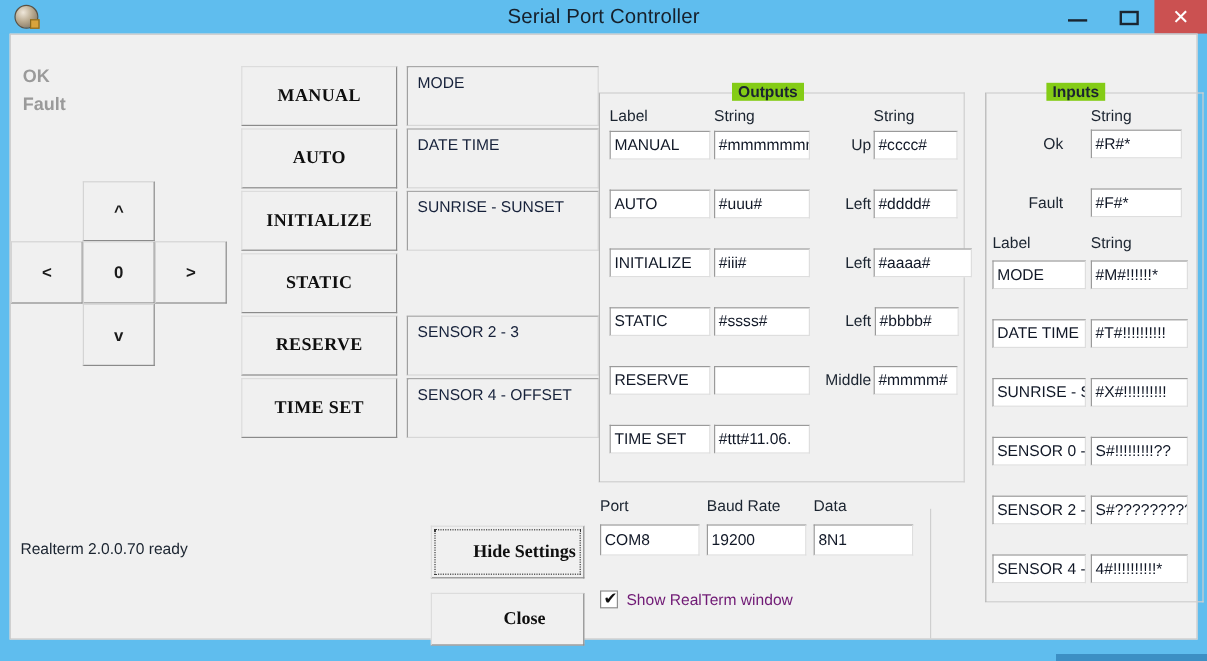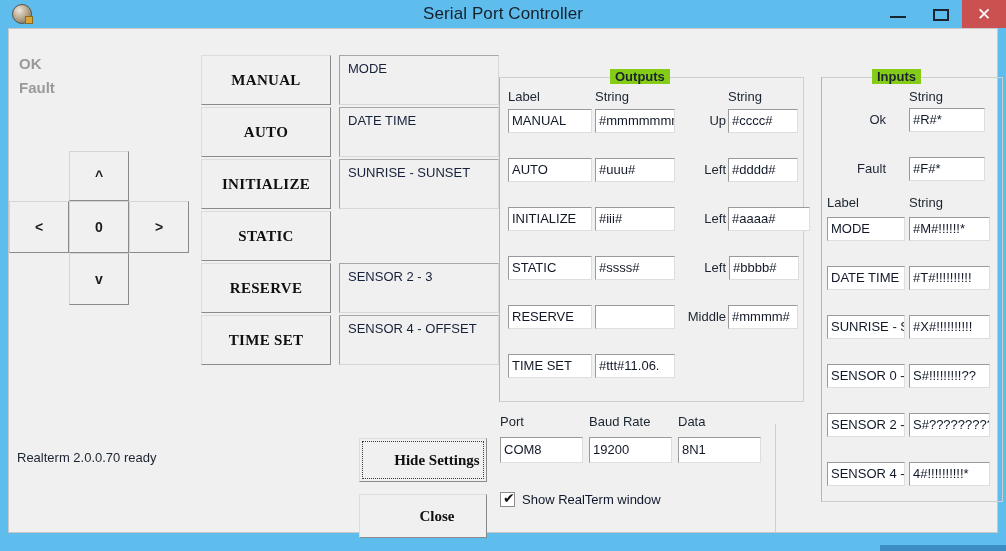--- a/index.html
+++ b/index.html
@@ -257,21 +257,21 @@
     box-sizing: border-box;
     position: relative;
   }
   #chk-box .tick {
     position: absolute;
     left: 2px; top: -2px;
     font-size: 14px;
     color: #101010;
     line-height: 15px;
   }
-  #chk-label { font-size: 13px; color: #0f172a; }
+  #chk-label { font-size: 13px; color: #701a75; }
 
   #status-text {
     position: absolute;
     left: 8px; top: 421px;
     font-size: 13px;
     color: #1b2430;
   }
   
   #bottom-sep {
     position: absolute;

